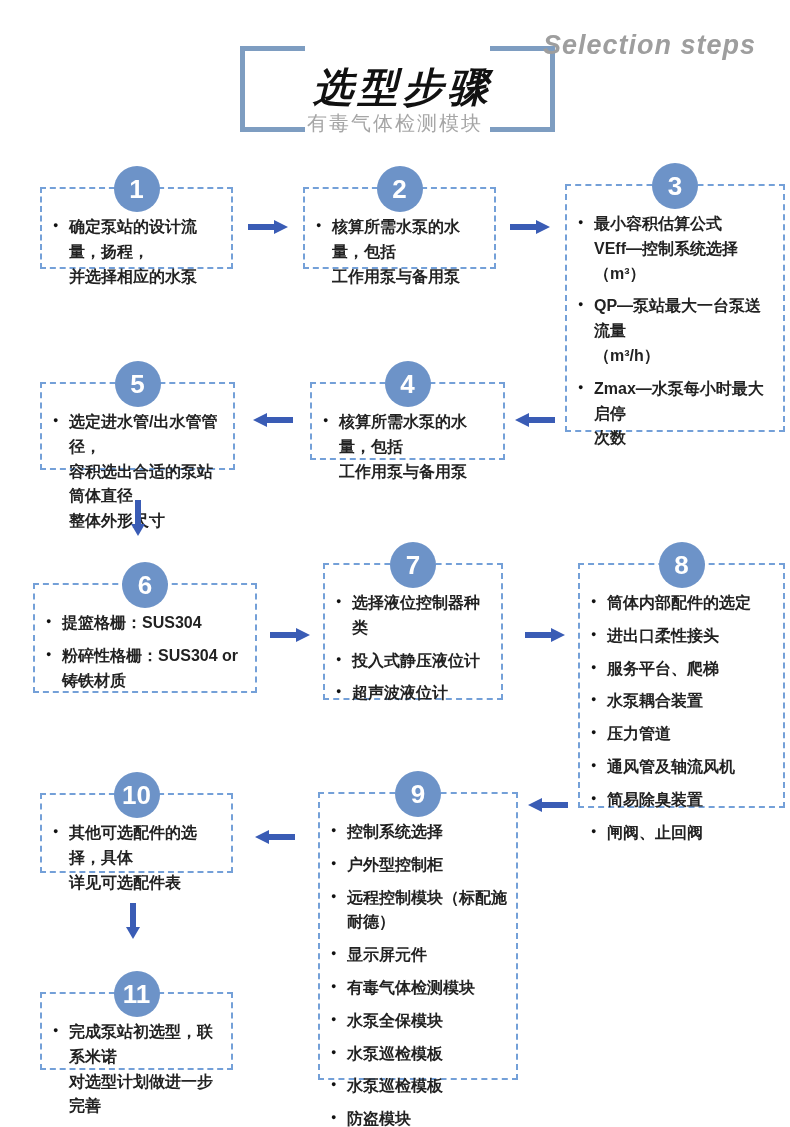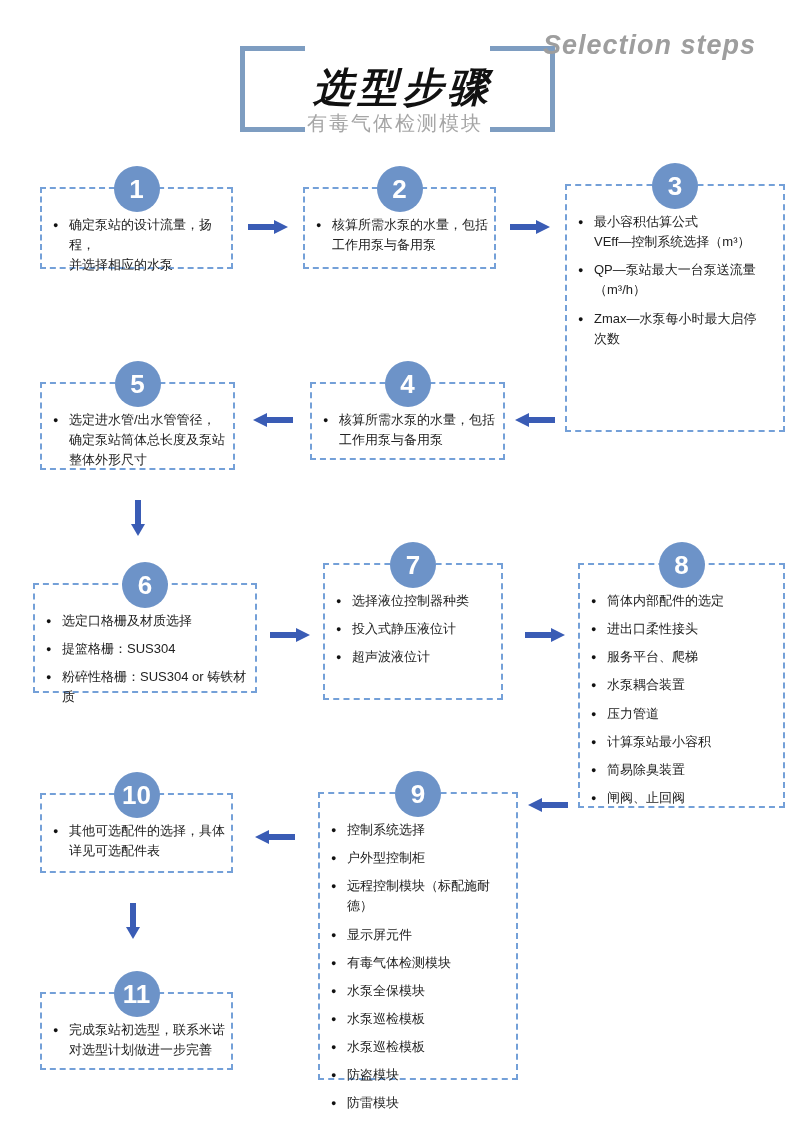--- a/index.html
+++ b/index.html
@@ -47,22 +47,23 @@
     width:46px;height:46px;border-radius:50%;
     background:var(--circle-blue);color:#fff;
     font-size:26px;font-weight:bold;line-height:46px;text-align:center;
     z-index:2;
   }
   ul.bullets{
     list-style:none;margin:0;padding:26px 6px 6px 10px;
   }
   ul.bullets li{
     position:relative;padding-left:17px;margin-bottom:8px;
-    font-size:13px;line-height:1.55;color:var(--text-dark);
+    font-size:16px;line-height:1.55;color:var(--text-dark);
     white-space:pre-line;
+    font-weight:bold;
   }
   ul.bullets li::before{
     content:"●";position:absolute;left:1px;top:4px;font-size:9px;color:#111;
   }
   .roomy li{margin-bottom:16px;}
   .tight li{margin-bottom:7px;}
 
   
   .arrow-r,.arrow-l{position:absolute;width:40px;height:14px;}
   .arrow-r .bar{position:absolute;left:0;top:4px;width:27px;height:6px;background:var(--arrow-blue);}
@@ -109,37 +110,36 @@
 （m³/h）</li>
         <li>Zmax—水泵每小时最大启停
 次数</li>
       </ul>
   </div>
 
   <div class="step" style="left:40px;top:382px;width:195px;height:88px;">
     <div class="badge">5</div>
     <ul class="bullets">
         <li>选定进水管/出水管管径，
-确定泵站筒体总长度及泵站
+容积选出合适的泵站筒体直径
 整体外形尺寸</li>
       </ul>
   </div>
 
   <div class="step" style="left:310px;top:382px;width:195px;height:78px;">
     <div class="badge">4</div>
     <ul class="bullets">
         <li>核算所需水泵的水量，包括
 工作用泵与备用泵</li>
       </ul>
   </div>
 
   <div class="step" style="left:33px;top:583px;width:224px;height:110px;">
     <div class="badge">6</div>
     <ul class="bullets">
-        <li>选定口格栅及材质选择</li>
         <li>提篮格栅：SUS304</li>
         <li>粉碎性格栅：SUS304 or 铸铁材质</li>
       </ul>
   </div>
 
   <div class="step" style="left:323px;top:563px;width:180px;height:137px;">
     <div class="badge">7</div>
     <ul class="bullets">
         <li>选择液位控制器种类</li>
         <li>投入式静压液位计</li>
@@ -148,21 +148,21 @@
   </div>
 
   <div class="step" style="left:578px;top:563px;width:207px;height:245px;">
     <div class="badge">8</div>
     <ul class="bullets">
         <li>筒体内部配件的选定</li>
         <li>进出口柔性接头</li>
         <li>服务平台、爬梯</li>
         <li>水泵耦合装置</li>
         <li>压力管道</li>
-        <li>计算泵站最小容积</li>
+        <li>通风管及轴流风机</li>
         <li>简易除臭装置</li>
         <li>闸阀、止回阀</li>
       </ul>
   </div>
 
   <div class="step" style="left:40px;top:793px;width:193px;height:80px;">
     <div class="badge">10</div>
     <ul class="bullets">
         <li>其他可选配件的选择，具体
 详见可选配件表</li>

